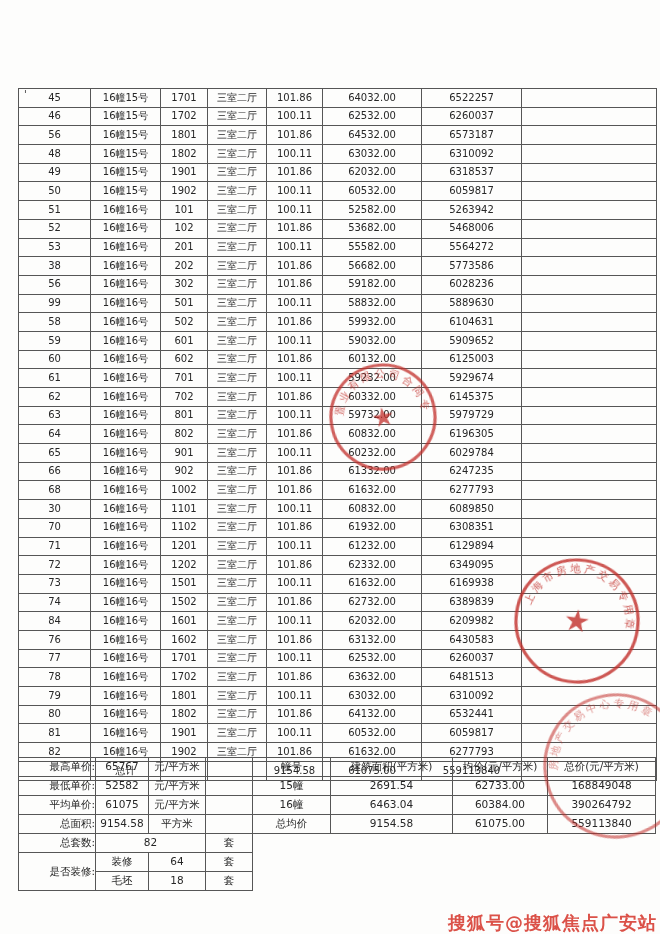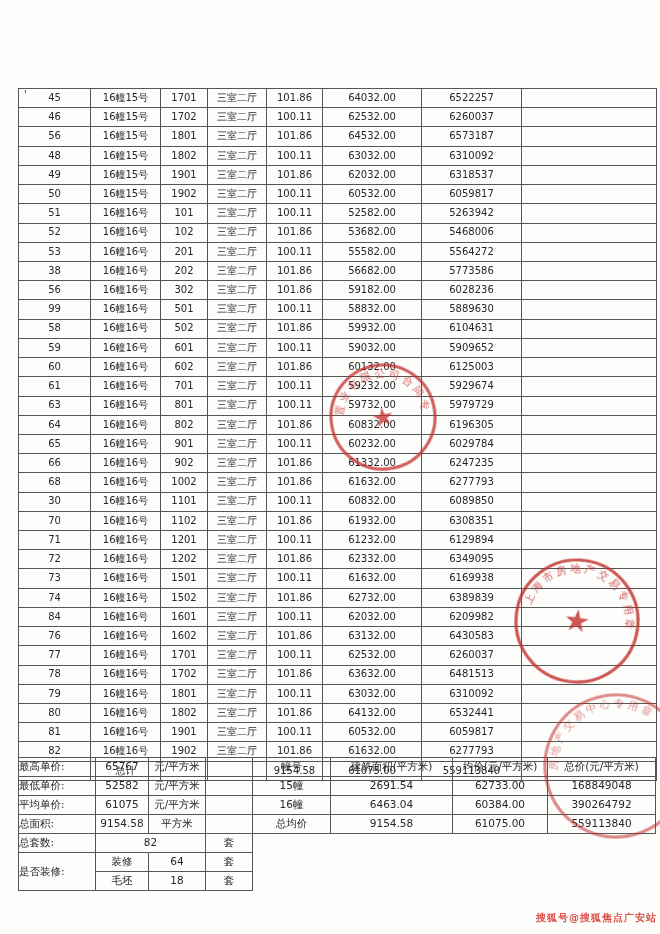--- a/index.html
+++ b/index.html
@@ -14,29 +14,29 @@
   td{
     border:1px solid #565656;
     font-size:10px;line-height:1.05;
     color:#262626;text-align:center;
     padding:0;overflow:hidden;white-space:nowrap;
   }
 
   .main-table{left:18px;top:88px;width:638px;height:693px;padding-left:32px;}
   .summary-table{left:18px;top:757px;width:637px;}
   .summary-table td{height:18px;font-size:10.5px;}
-  .summary-table td.al-l{text-align:left;padding-left:0;margin-top:8px;}
+  .summary-table td.al-l{text-align:right;padding-left:0;margin-top:8px;}
   .summary-table td.nb{border:none;background:transparent;}
 
   .tick{
     position:absolute;left:24px;top:89px;font-size:10px;color:#3c3c3c;
   }
   .watermark{
     position:absolute;right:3px;top:911px;
-    font-size:10px;font-weight:600;letter-spacing:1px;margin-left:27px;
+    font-size:18px;font-weight:600;letter-spacing:1px;margin-left:27px;
   }
   #seal-layer{position:absolute;left:0;top:0;pointer-events:none;}
 </style>
 </head>
 <body>
 
 <div class="page">
 
   <span class="tick">'</span>
 
@@ -203,20 +203,30 @@
           <td></td>
         </tr>
         <tr>
           <td>61</td>
           <td>16幢16号</td>
           <td>701</td>
           <td>三室二厅</td>
           <td>100.11</td>
           <td>59232.00</td>
           <td>5929674</td>
+          <td></td>
+        </tr>
+        <tr>
+          <td>62</td>
+          <td>16幢16号</td>
+          <td>702</td>
+          <td>三室二厅</td>
+          <td>101.86</td>
+          <td>60332.00</td>
+          <td>6145375</td>
           <td></td>
         </tr>
         <tr>
           <td>63</td>
           <td>16幢16号</td>
           <td>801</td>
           <td>三室二厅</td>
           <td>100.11</td>
           <td>59732.00</td>
           <td>5979729</td>

